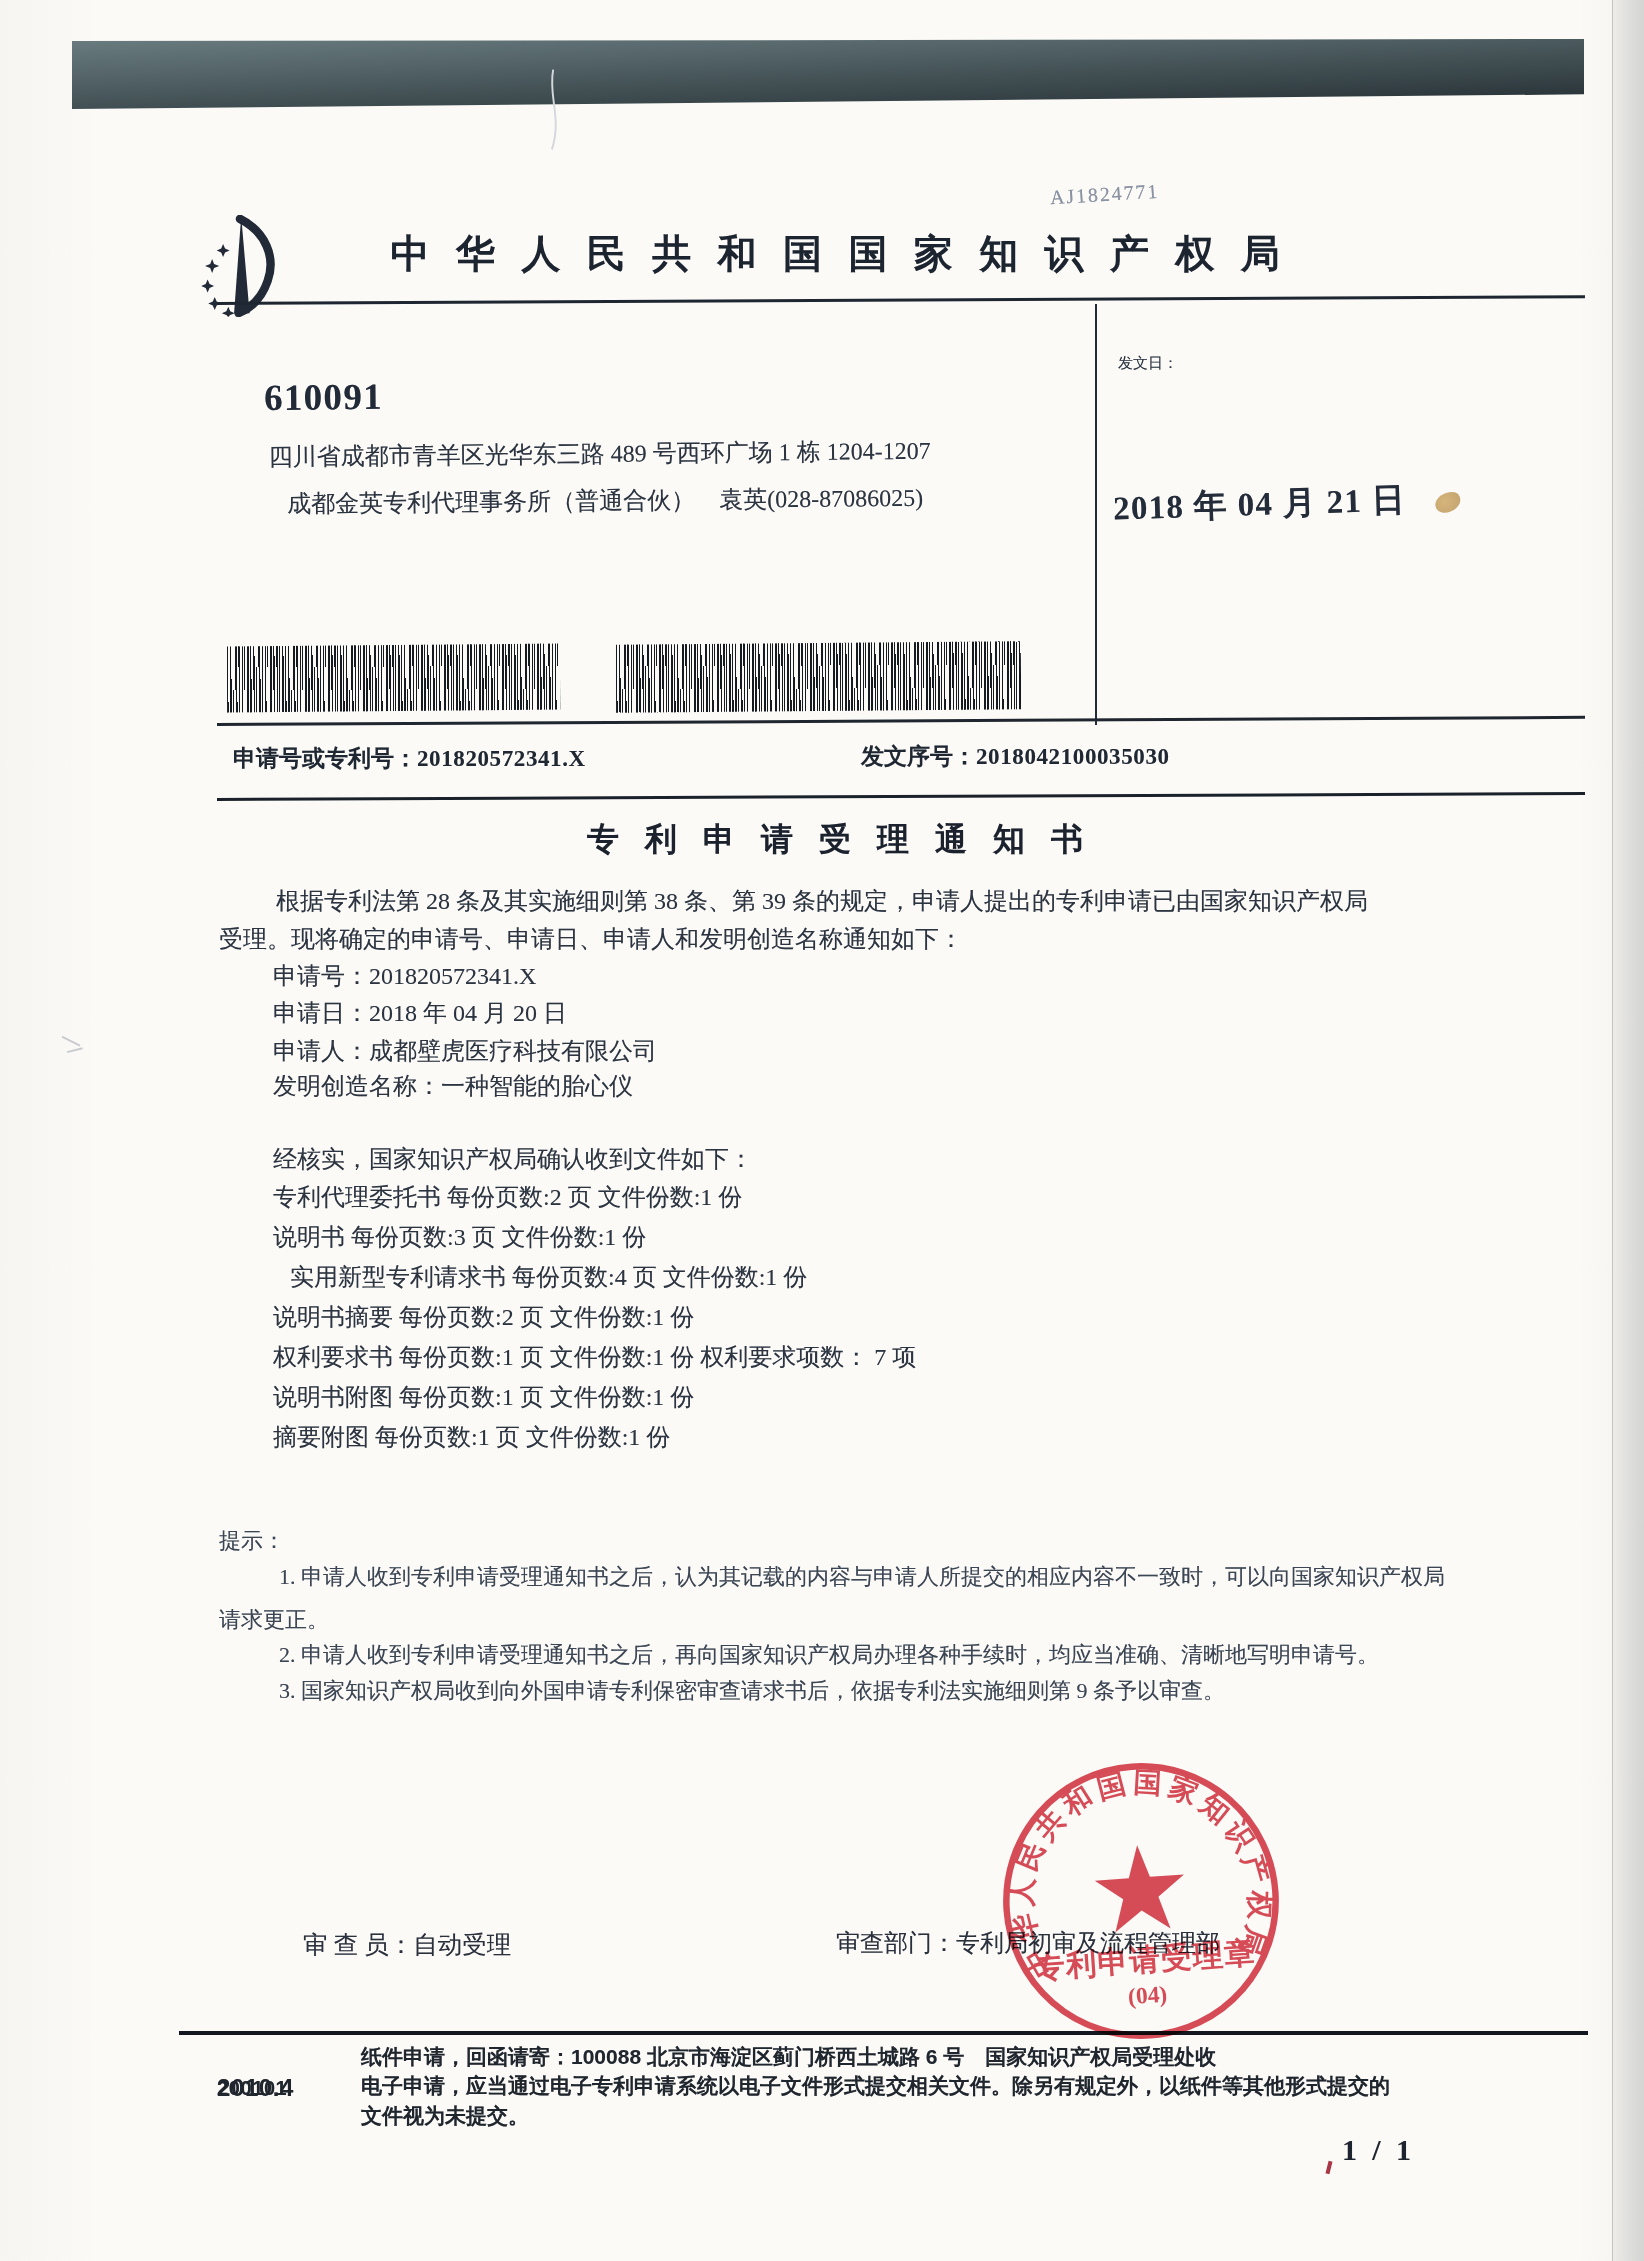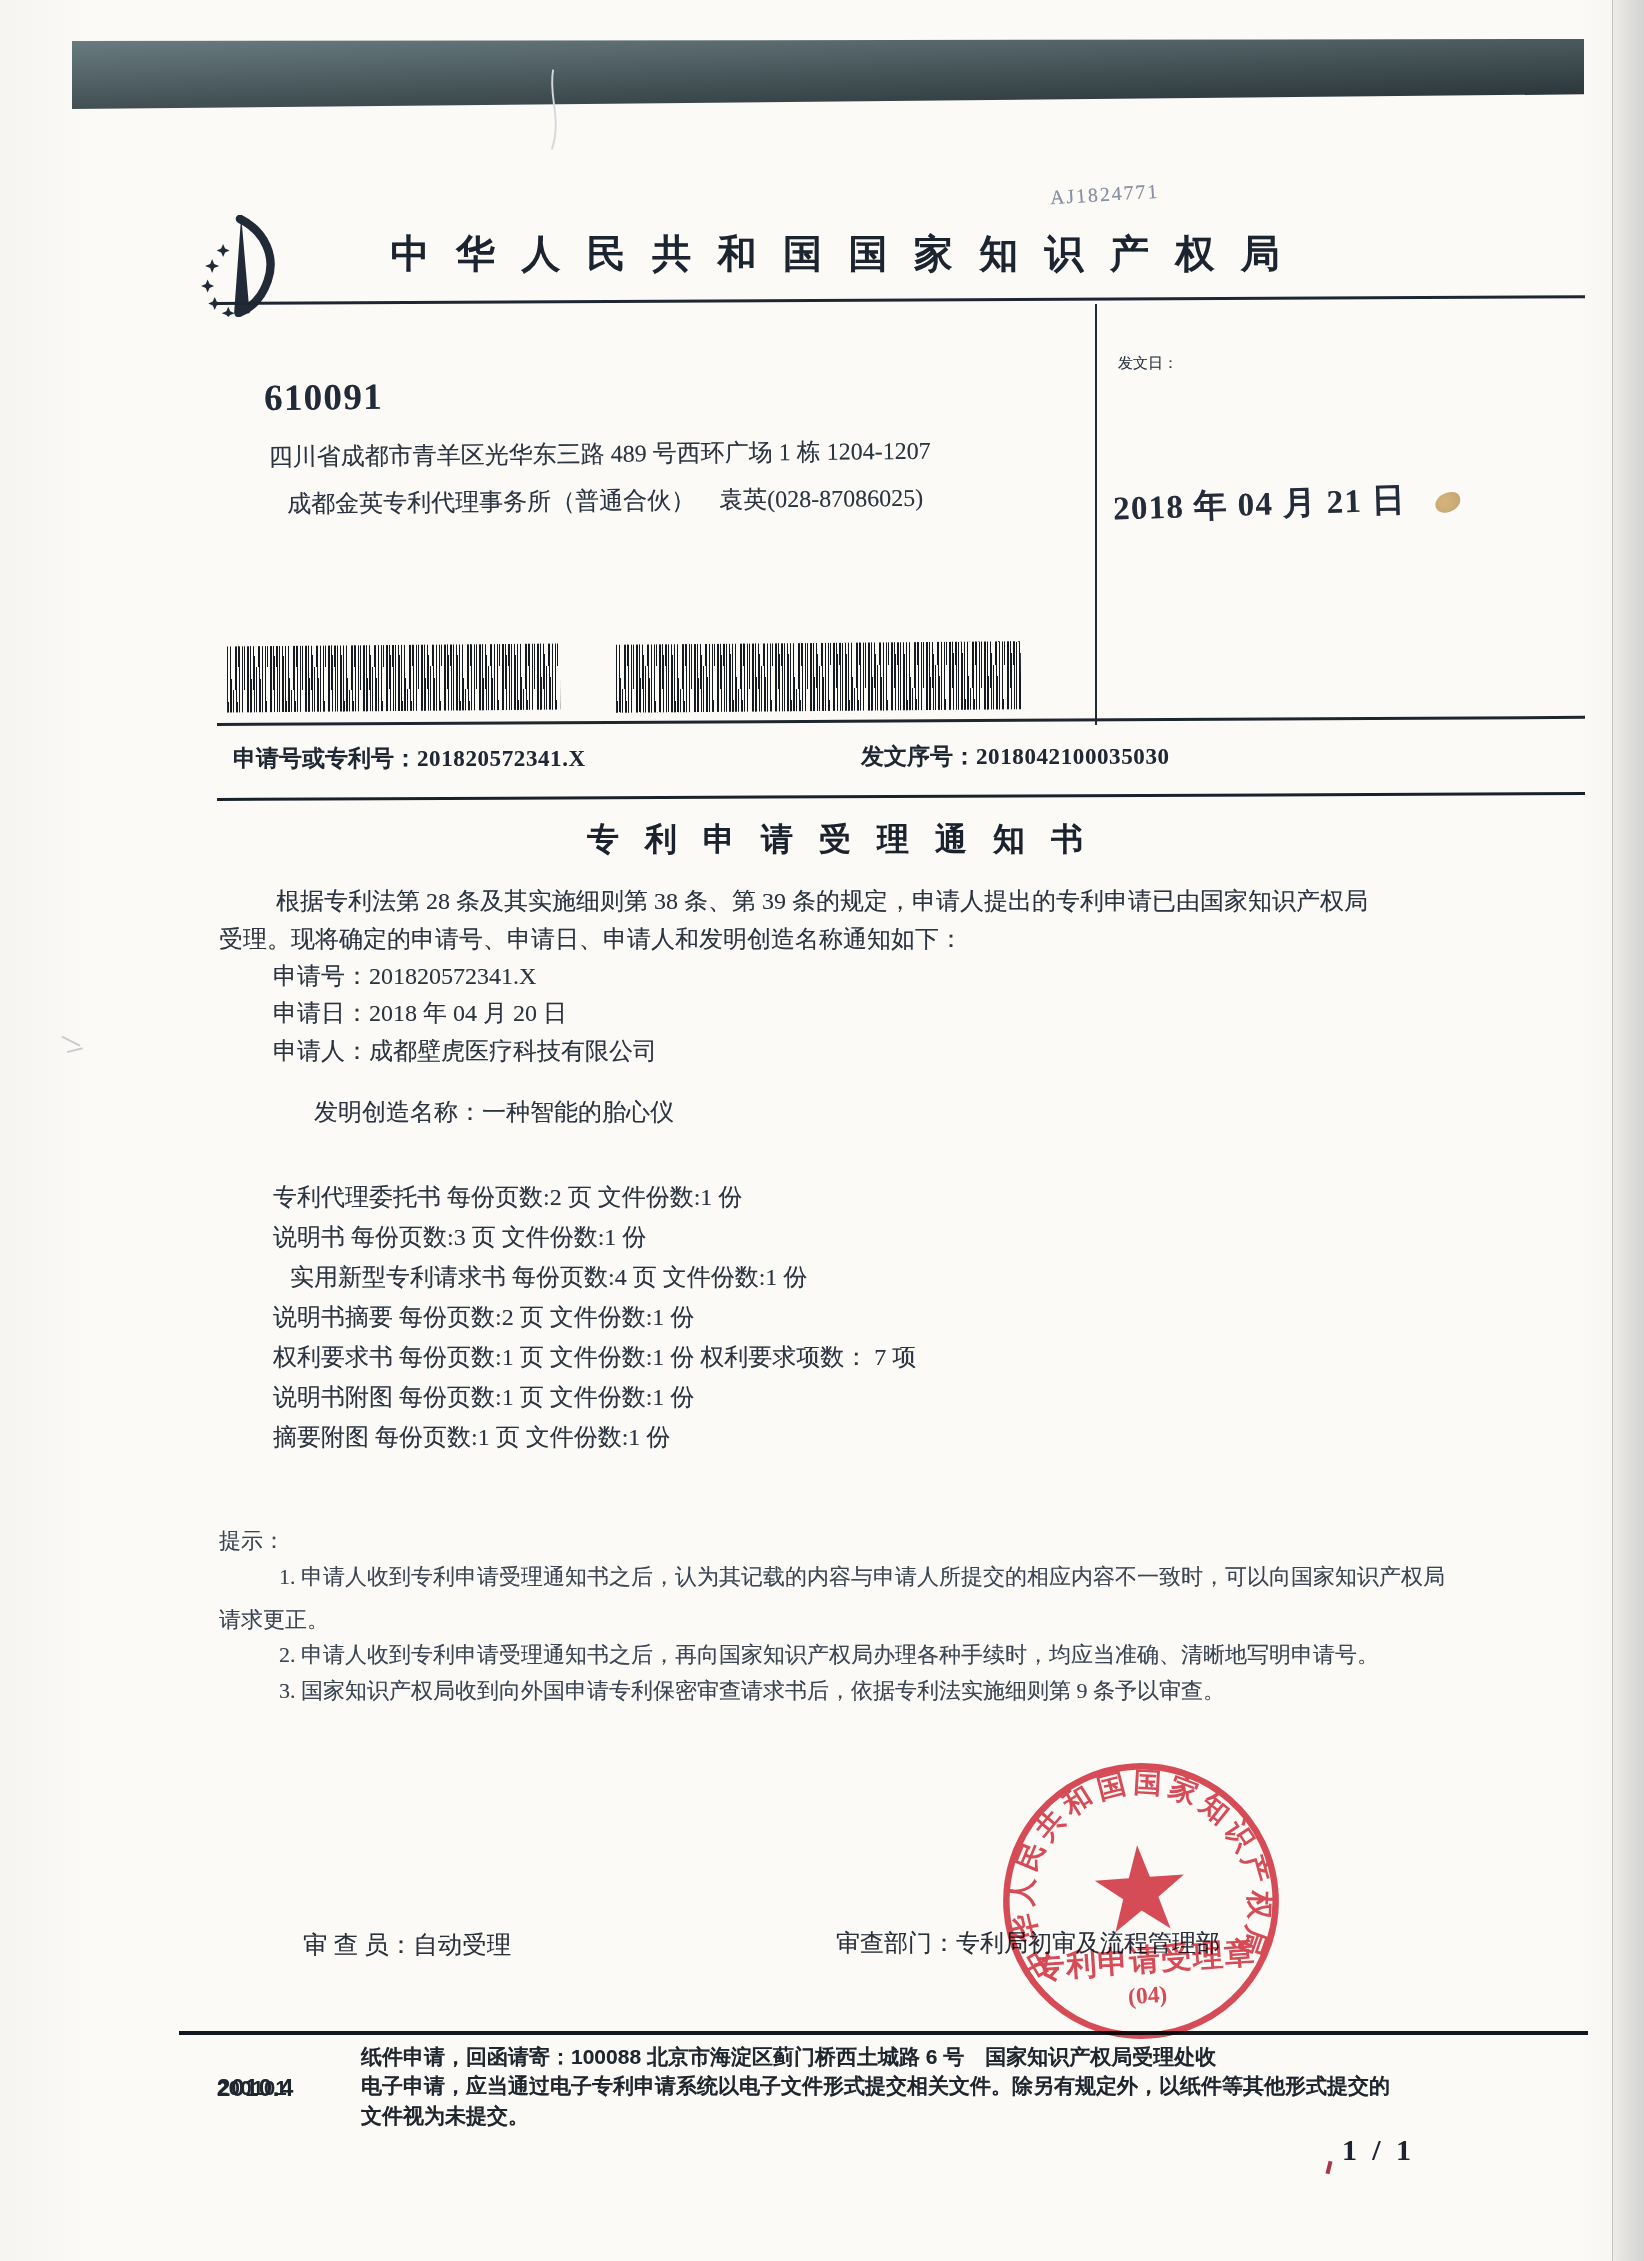--- a/index.html
+++ b/index.html
@@ -54,21 +54,21 @@
   #serial-row{left:861px;top:741px;font-size:23px;font-weight:700;color:#1f2732;}
   .num-val{letter-spacing:0.6px;}
 
   #doc-title{left:0;top:818px;width:1644px;text-align:center;font-size:32px;font-weight:700;
     letter-spacing:26px;padding-left:26px;color:#1b222d;}
 
   .body-line{font-size:24px;}
   #intro1{left:276px;top:885px;}
   #intro2{left:219px;top:923px;}
   .field{left:273px;}
-  #field-0{top:960px;} #field-1{top:997px;} #field-2{top:1035px;} #field-3{top:1096px;margin-left:41px;}
+  #field-0{top:960px;} #field-1{top:997px;} #field-2{top:1035px;} #field-3{top:1070px;}
   #received{left:273px;top:1143px;}
   .docline{left:273px;}
   #doc-0{top:1181px;} #doc-1{top:1221px;} #doc-2{top:1261px;margin-left:17px;} #doc-3{top:1301px;}
   #doc-4{top:1341px;} #doc-5{top:1381px;} #doc-6{top:1421px;}
 
   .note{font-size:22px;color:#3b4554;}
   #notes-label{left:219px;top:1526px;}
   #note1a{left:279px;top:1562px;}
   #note1b{left:219px;top:1605px;}
   #note2{left:279px;top:1640px;}
@@ -149,20 +149,21 @@
   <div class="abs ink" id="doc-title">专利申请受理通知书</div>
 
   <div class="abs ink body-line" id="intro1">根据专利法第 28 条及其实施细则第 38 条、第 39 条的规定，申请人提出的专利申请已由国家知识产权局</div>
   <div class="abs ink body-line" id="intro2">受理。现将确定的申请号、申请日、申请人和发明创造名称通知如下：</div>
 
   <div class="abs ink body-line field" id="field-0">申请号：201820572341.X</div>
   <div class="abs ink body-line field" id="field-1">申请日：2018 年 04 月 20 日</div>
   <div class="abs ink body-line field" id="field-2">申请人：成都壁虎医疗科技有限公司</div>
   <div class="abs ink body-line field" id="field-3">发明创造名称：一种智能的胎心仪</div>
 
+  <div class="abs ink body-line" id="received">经核实，国家知识产权局确认收到文件如下：</div>
 
   <div class="abs ink body-line docline" id="doc-0">专利代理委托书 每份页数:2 页 文件份数:1 份</div>
   <div class="abs ink body-line docline" id="doc-1">说明书 每份页数:3 页 文件份数:1 份</div>
   <div class="abs ink body-line docline" id="doc-2">实用新型专利请求书 每份页数:4 页 文件份数:1 份</div>
   <div class="abs ink body-line docline" id="doc-3">说明书摘要 每份页数:2 页 文件份数:1 份</div>
   <div class="abs ink body-line docline" id="doc-4">权利要求书 每份页数:1 页 文件份数:1 份 权利要求项数： 7 项</div>
   <div class="abs ink body-line docline" id="doc-5">说明书附图 每份页数:1 页 文件份数:1 份</div>
   <div class="abs ink body-line docline" id="doc-6">摘要附图 每份页数:1 页 文件份数:1 份</div>
 
   <div class="abs ink note" id="notes-label">提示：</div>

